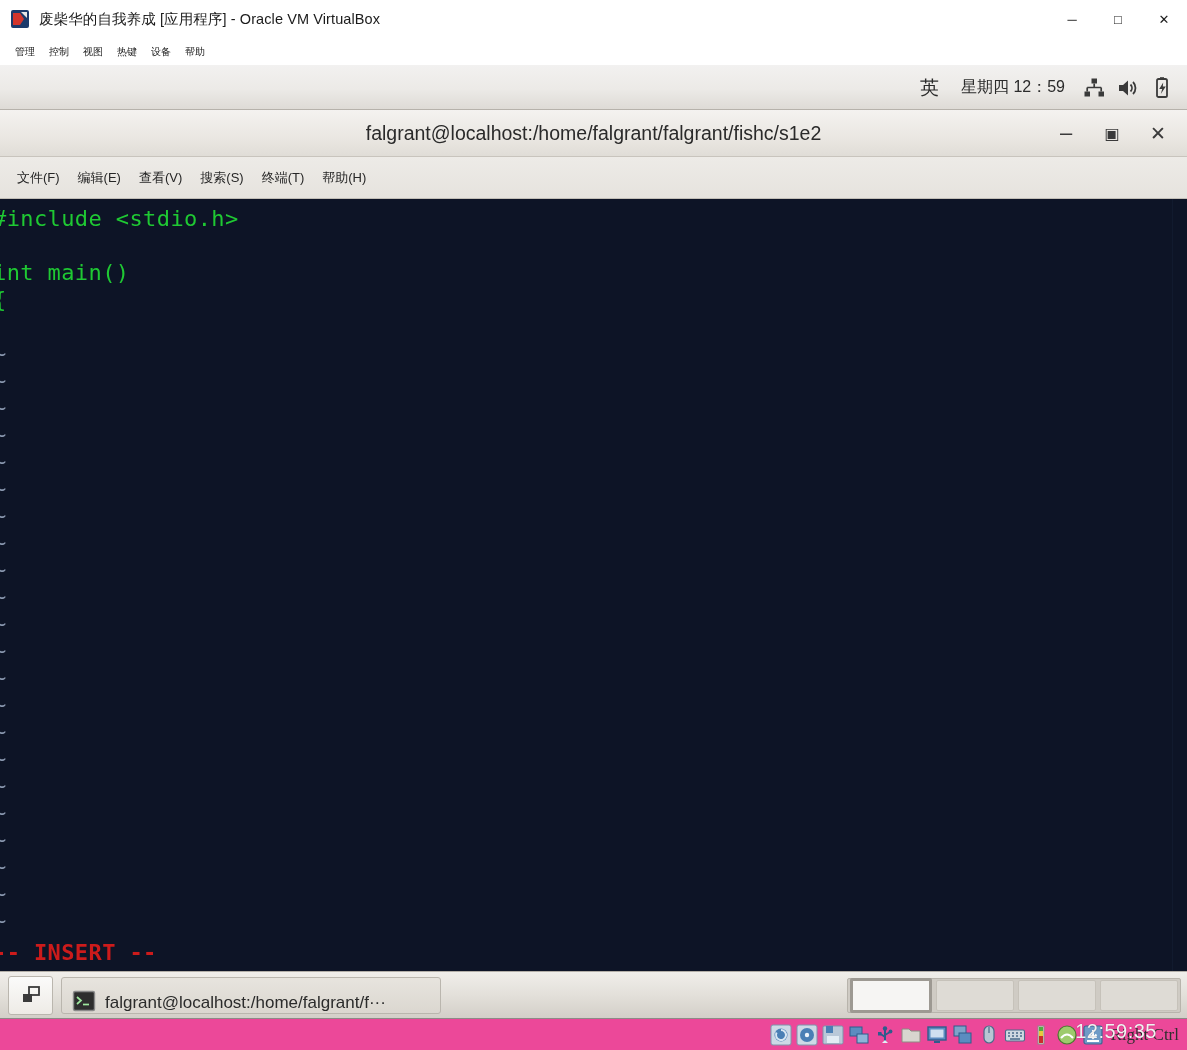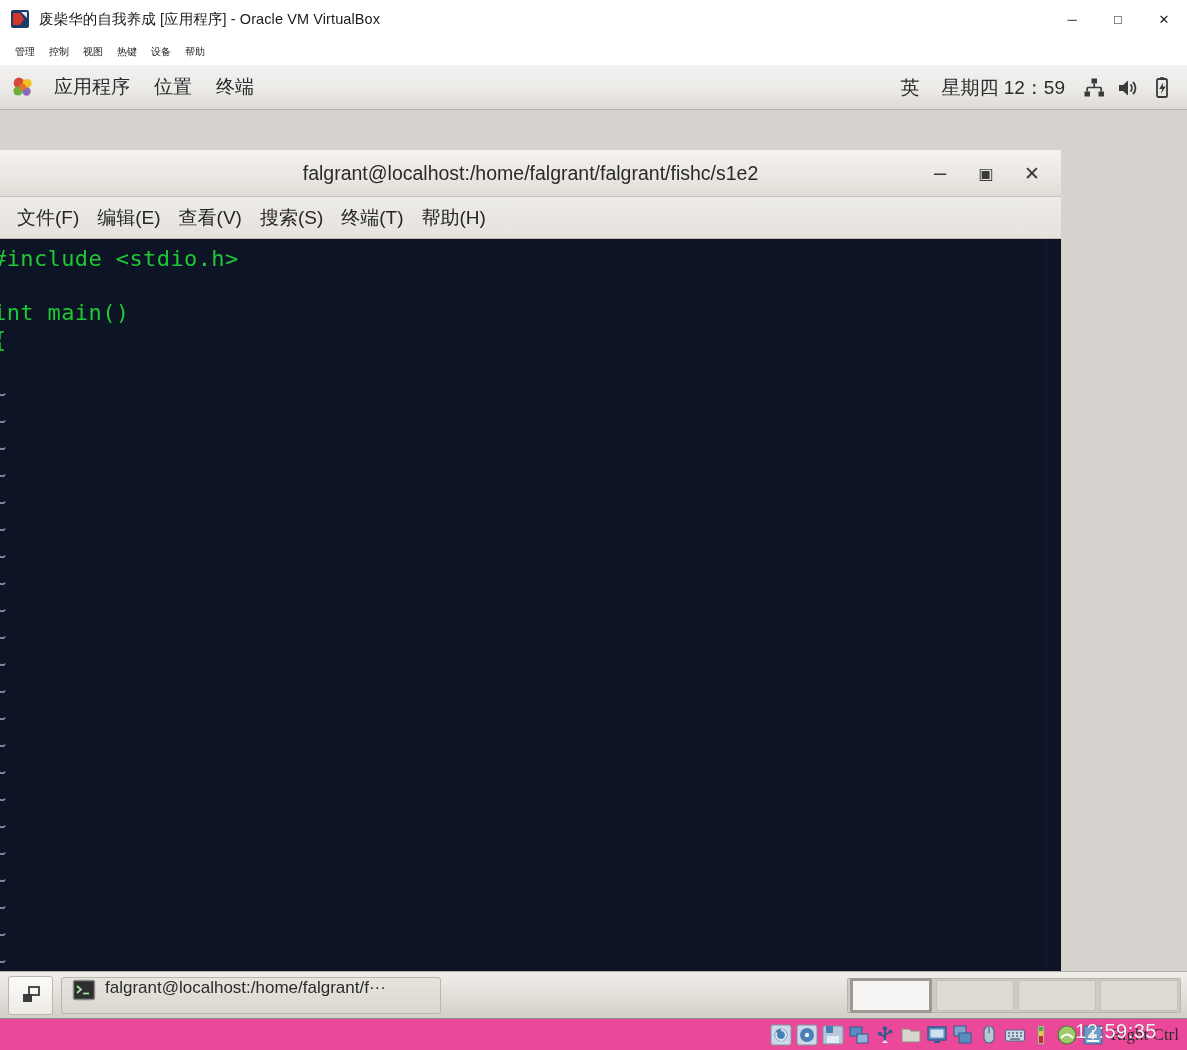--- a/index.html
+++ b/index.html
@@ -121,37 +121,36 @@
     height: 45px;
     display: flex;
     align-items: center;
     gap: 0px;
   }
   .gp-ime {
     font-size: 19px; color: #2b2b2b;
     padding: 3px 10px;
   }
   .gp-clock {
-    font-size: 19px; color: #2b2b2b;
+    font-size: 16px; color: #2b2b2b;
     padding: 3px 12px;
     white-space: nowrap;
   }
   .gp-tray-icon {
     width: 34px; height: 45px;
     display: flex; align-items: center; justify-content: center;
   }
 
   
   .term-win {
     position: absolute;
     left: 0; top: 45px;
-    width: 1061px;
+    width: 1187px;
     height: 861px;
     background: #8b5cf6;
-    margin-top: 40px;
   }
   .term-titlebar {
     position: relative;
     height: 46px;
     background: linear-gradient(to bottom, #f4f2f0 0%, #eae7e2 60%, #e0ddd7 100%);
     border-bottom: 1px solid #c8c4bd;
     display: flex;
     align-items: center;
     justify-content: center;
   }
@@ -176,21 +175,21 @@
   .term-menubar {
     height: 42px;
     background: linear-gradient(to bottom, #edebe7 0%, #e6e3de 100%);
     border-bottom: 1px solid #c2beb7;
     display: flex;
     align-items: center;
     padding-left: 8px;
     box-sizing: border-box;
   }
   .tm-item {
-    font-size: 19px;
+    font-size: 13px;
     color: #262626;
     padding: 4px 9px;
     white-space: nowrap;
   }
 
   
   .term-body {
     position: relative;
     height: 773px;
     background: #0d1426;
@@ -250,21 +249,21 @@
     display: flex; align-items: center; justify-content: center;
   }
   .tb-window {
     margin-left: 8px;
     height: 37px;
     min-width: 380px;
     background: linear-gradient(to bottom, #e7e4de, #dbd7d0);
     border: 1px solid #bab6ae;
     border-radius: 3px;
     display: flex;
-    align-items: flex-start;
+    align-items: flex-end;
     padding: 0 10px;
     box-sizing: border-box;
   }
   .tb-win-icon {
     width: 24px; height: 24px;
     margin-right: 9px;
     flex: 0 0 auto;
   }
   .tb-win-label {
     font-size: 17px;
@@ -369,32 +368,20 @@
     <div class="vbox-menu-item">控制</div>
     <div class="vbox-menu-item">视图</div>
     <div class="vbox-menu-item">热键</div>
     <div class="vbox-menu-item">设备</div>
     <div class="vbox-menu-item">帮助</div>
   </div>
 
   <div class="guest">
 
     <div class="gnome-panel">
-      <div class="gp-left">
-        <svg class="gp-applogo" viewBox="0 0 26 26">
-          <circle cx="9" cy="9" r="5.4" fill="#d9483c"></circle>
-          <circle cx="17" cy="9.5" r="4.6" fill="#f0c020"></circle>
-          <circle cx="8" cy="17" r="4.6" fill="#6fae3e"></circle>
-          <circle cx="16.5" cy="17.5" r="4.2" fill="#8b6ab5"></circle>
-          <circle cx="12.6" cy="13" r="3.2" fill="#e86f2a"></circle>
-        </svg>
-        <div class="gp-menu">应用程序</div>
-        <div class="gp-menu">位置</div>
-        <div class="gp-menu">终端</div>
-      </div>
       <div class="gp-right">
         <div class="gp-ime">英</div>
         <div class="gp-clock">星期四 12：59</div>
         <div class="gp-tray-icon">
           <svg width="24" height="24" viewBox="0 0 24 24">
             <rect x="9.5" y="2.5" width="5.5" height="5" fill="#3a3a3a"></rect>
             <rect x="2.5" y="15.5" width="5.5" height="5" fill="#3a3a3a"></rect>
             <rect x="16.5" y="15.5" width="5.5" height="5" fill="#3a3a3a"></rect>
             <path d="M12.2 7.5 v4 M5.2 15.5 v-4 M19.2 15.5 v-4 M5.2 11.5 h14" stroke="#3a3a3a" stroke-width="1.7" fill="none"></path>
           </svg>

